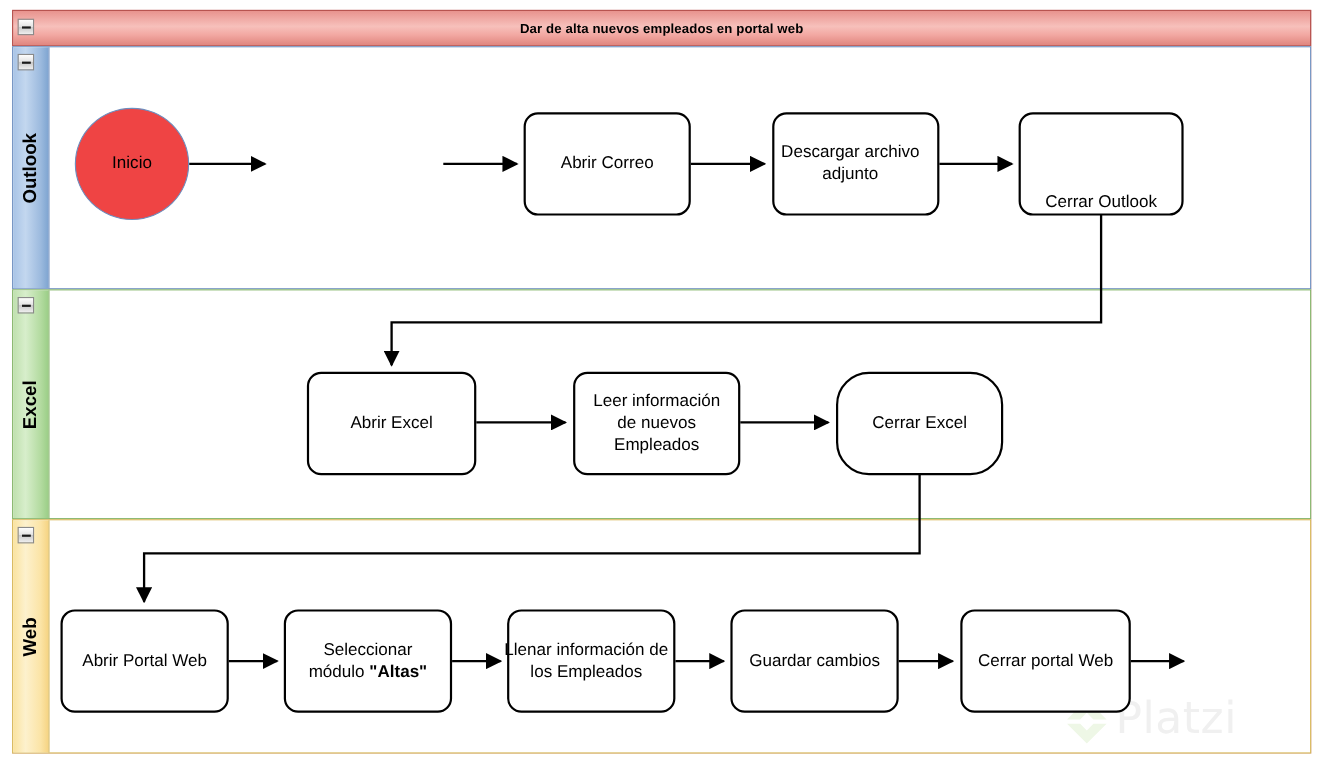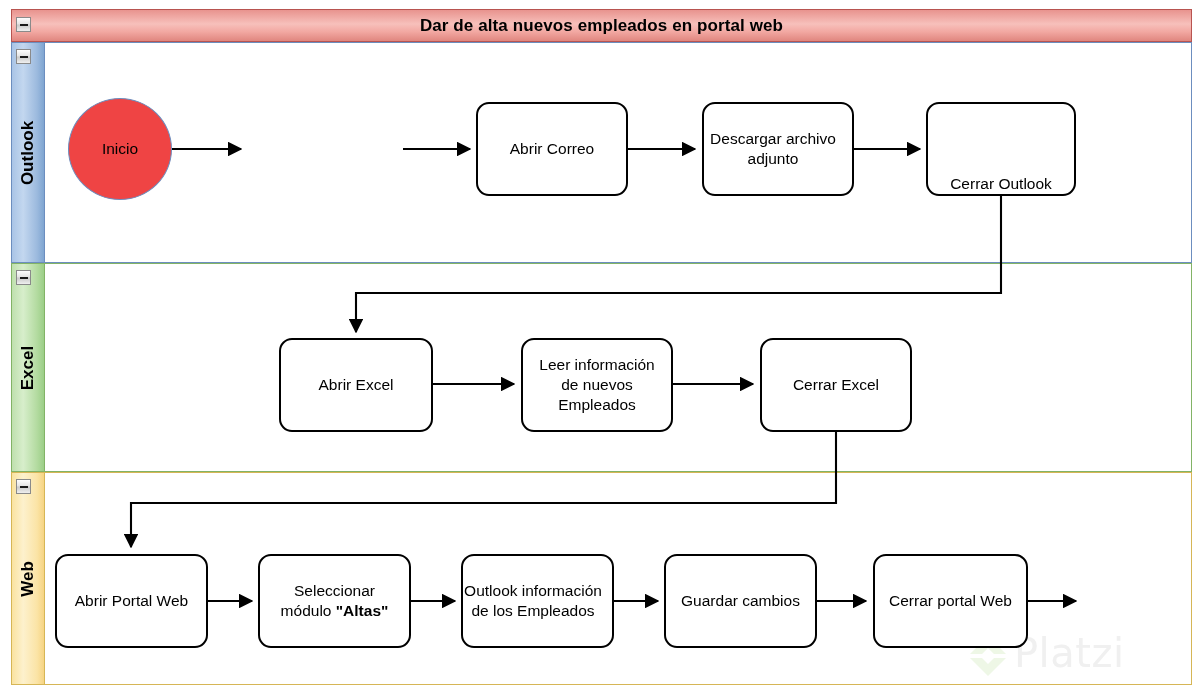--- a/index.html
+++ b/index.html
@@ -32,21 +32,21 @@
     width: 1181px;
     height: 33px;
     box-sizing: border-box;
     border: 1px solid #b85450;
     background: linear-gradient(to bottom, #e8938e 0%, #f7c0bb 45%, #f2a8a2 70%, #e0867f 100%);
     display: flex;
     align-items: center;
     justify-content: center;
   }
   #pool-title-text {
-    font-size: 17px;
+    font-size: 12px;
     font-weight: bold;
     color: #000000;
     letter-spacing: 0.1px;
     white-space: nowrap;
   }
   
   .collapse-btn {
     position: absolute;
     width: 15px;
     height: 15px;
@@ -268,34 +268,34 @@
   </div>
 
   <div class="node" style="left:279px; top:338px; width:154px; height:94px;">
     <span class="node-label">Abrir Excel</span>
   </div>
 
   <div class="node" style="left:521px; top:338px; width:152px; height:94px;">
     <span class="node-label wrap" style="width:136px;">Leer información de nuevos Empleados</span>
   </div>
 
-  <div class="node" style="left:760px; top:338px; width:152px; height:94px;">
+  <div class="node" style="left:760px; top:338px; width:152px; height:94px;border-radius:30px;">
     <span class="node-label">Cerrar Excel</span>
   </div>
 
   <div class="node" style="left:55px; top:554px; width:153px; height:94px;">
     <span class="node-label">Abrir Portal Web</span>
   </div>
 
   <div class="node" style="left:258px; top:554px; width:153px; height:94px;">
     <span class="node-label wrap" style="width:145px;"><span>Seleccionar</span><br><span>módulo </span><b>"Altas"</b></span>
   </div>
 
   <div class="node" style="left:461px; top:554px; width:153px; height:94px;">
-    <span class="node-label wrap" style="width:170px; margin-left:-9px;">Outlook información de los Empleados</span>
+    <span class="node-label wrap" style="width:170px; margin-left:-9px;">Llenar información de los Empleados</span>
   </div>
 
   <div class="node" style="left:664px; top:554px; width:153px; height:94px;">
     <span class="node-label">Guardar cambios</span>
   </div>
 
   <div class="node" style="left:873px; top:554px; width:155px; height:94px;">
     <span class="node-label">Cerrar portal Web</span>
   </div>
 

